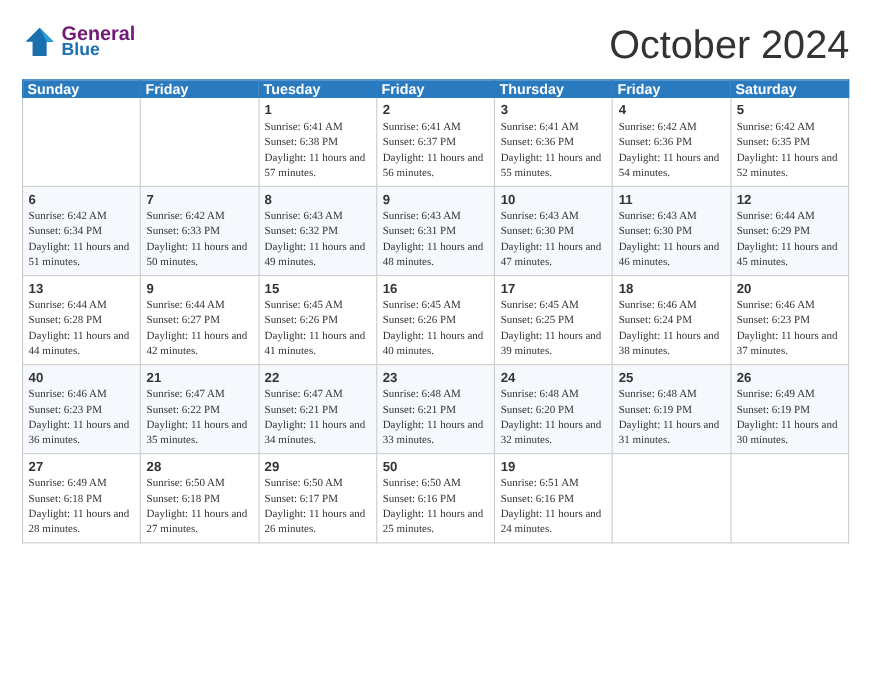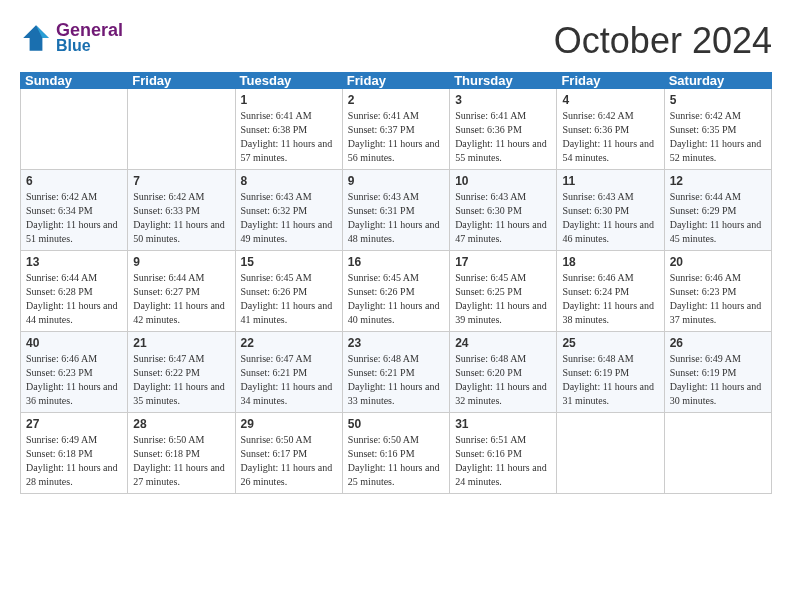--- a/index.html
+++ b/index.html
@@ -241,20 +241,20 @@
         </td>
         <td>
           <span class="day-num">29</span>
           <div class="day-info">Sunrise: 6:50 AM<br>Sunset: 6:17 PM<br>Daylight: 11 hours and 26 minutes.</div>
         </td>
         <td>
           <span class="day-num">50</span>
           <div class="day-info">Sunrise: 6:50 AM<br>Sunset: 6:16 PM<br>Daylight: 11 hours and 25 minutes.</div>
         </td>
         <td>
-          <span class="day-num">31</span>
+          <span class="day-num">19</span>
           <div class="day-info">Sunrise: 6:51 AM<br>Sunset: 6:16 PM<br>Daylight: 11 hours and 24 minutes.</div>
         </td>
         <td class="empty-cell"></td>
         <td class="empty-cell"></td>
       </tr>
     </tbody>
 </table>
 
 </body></html>

